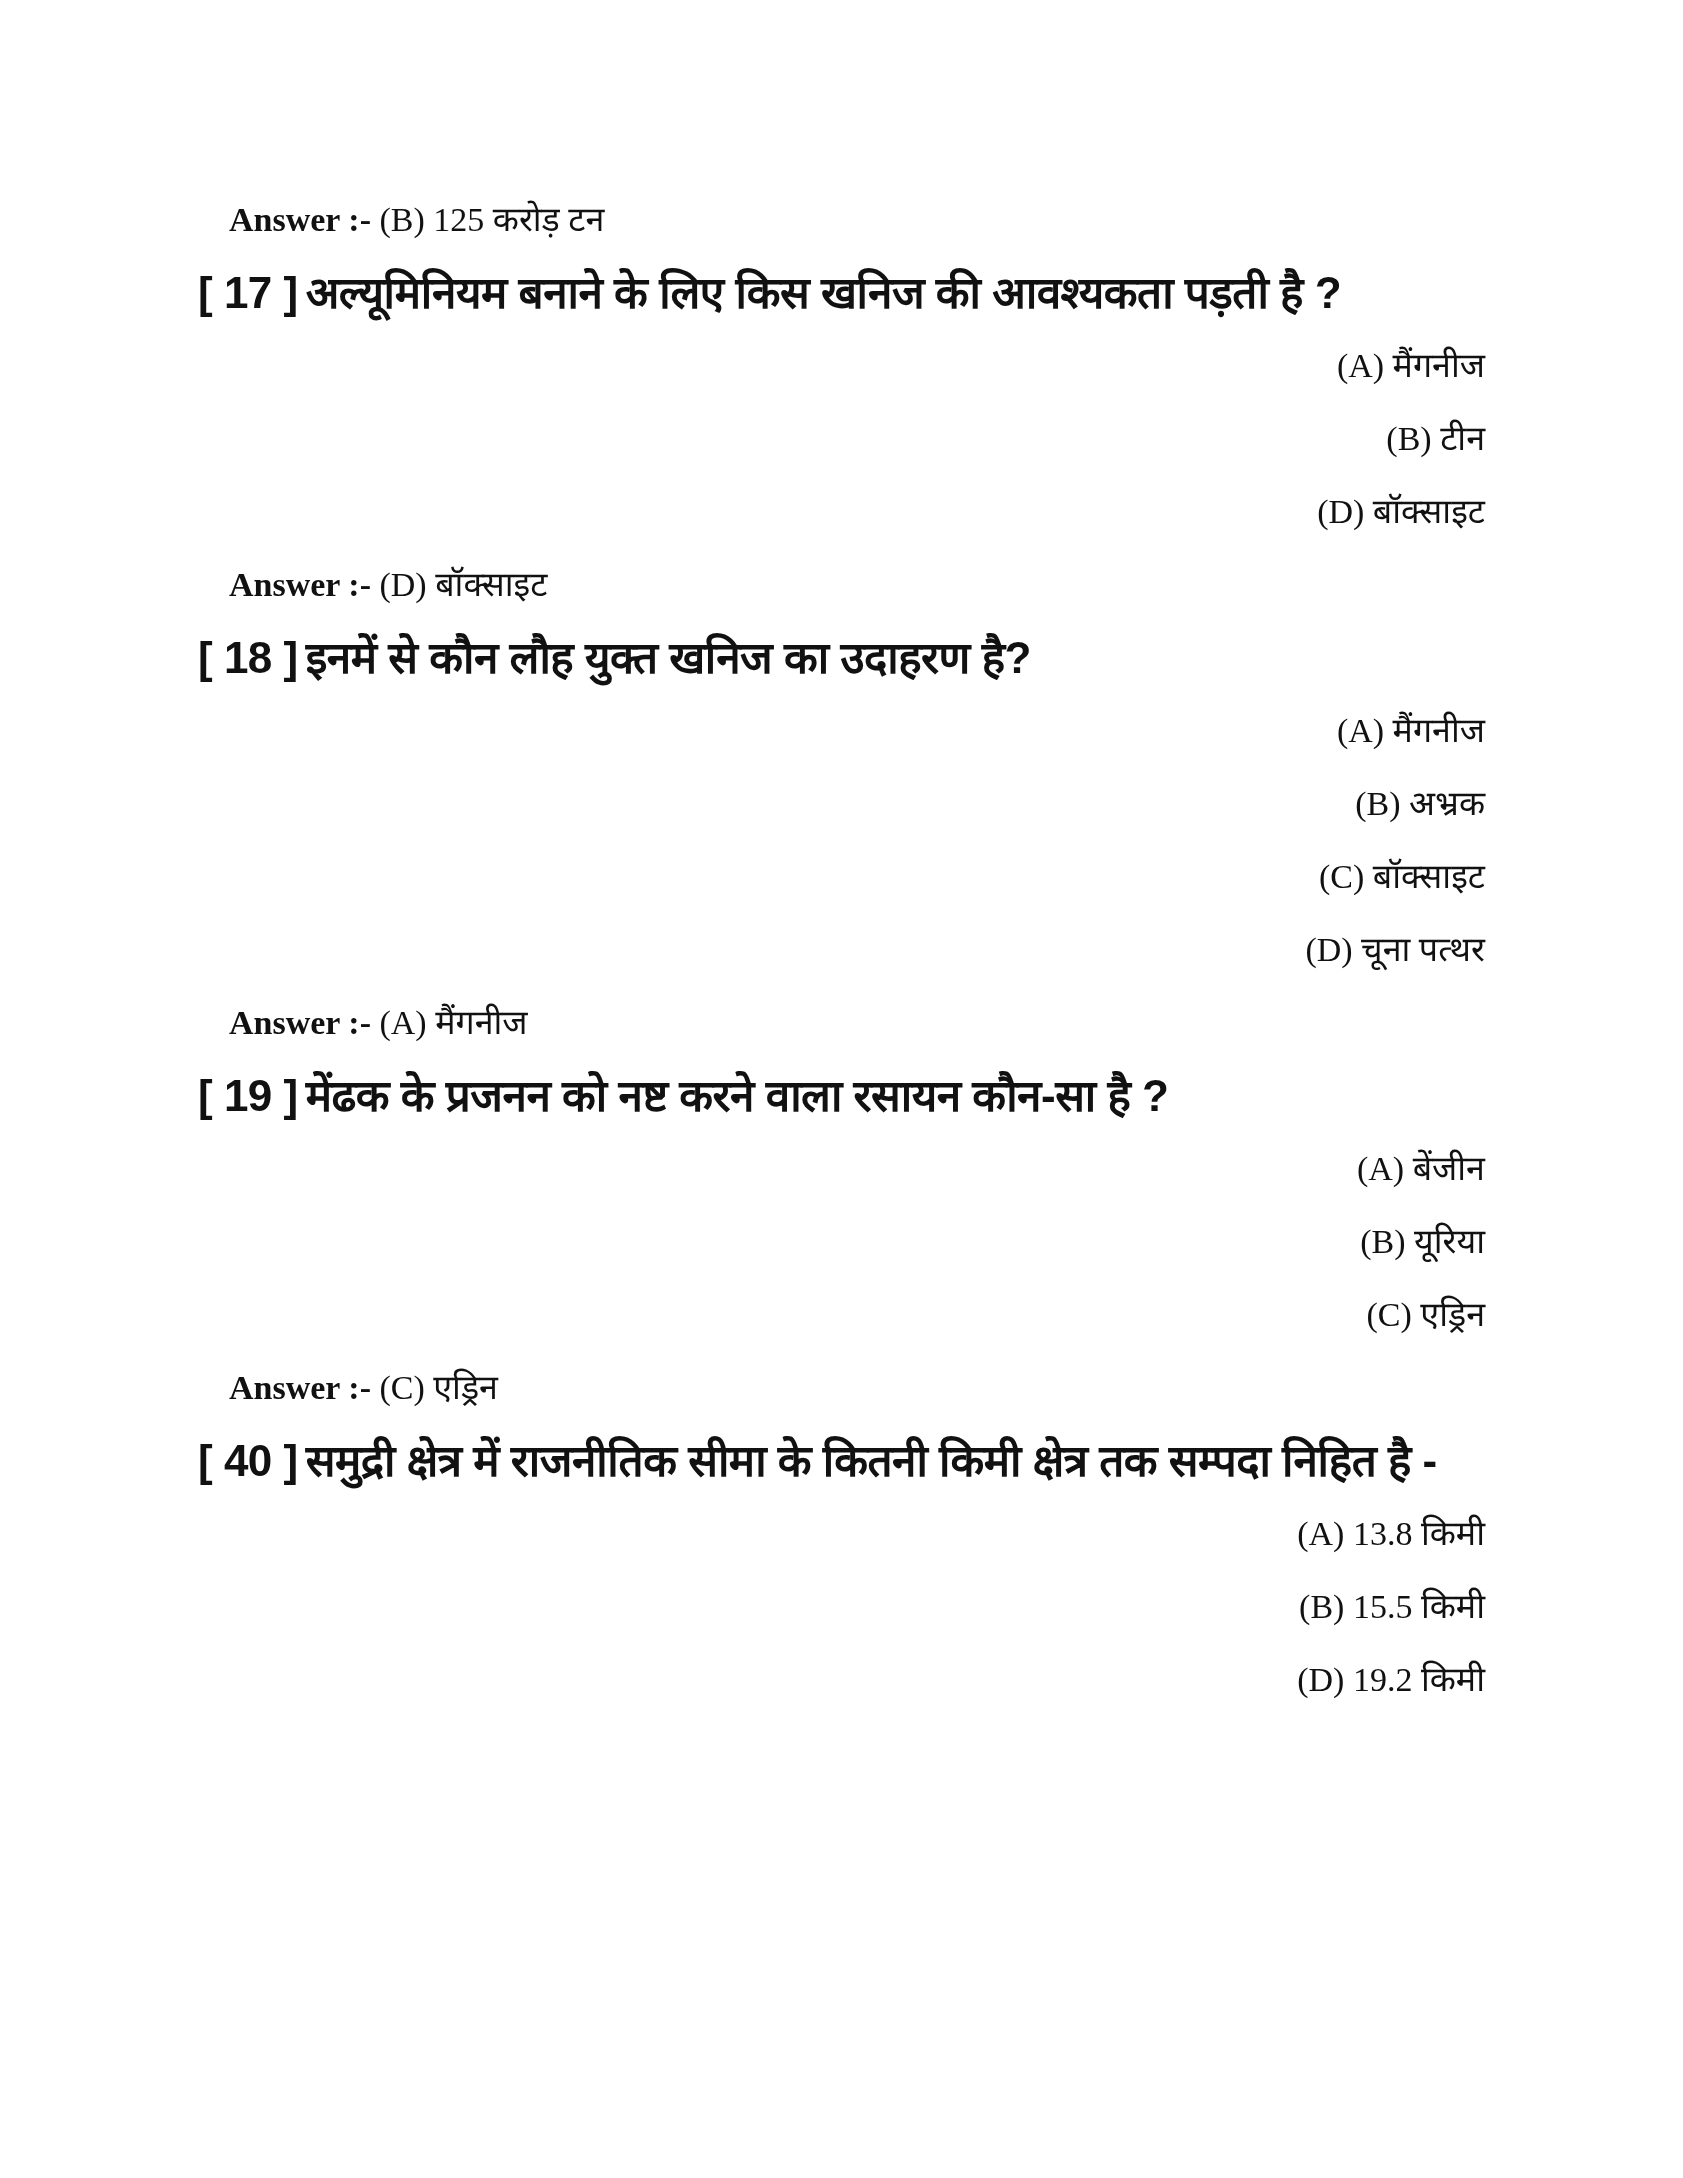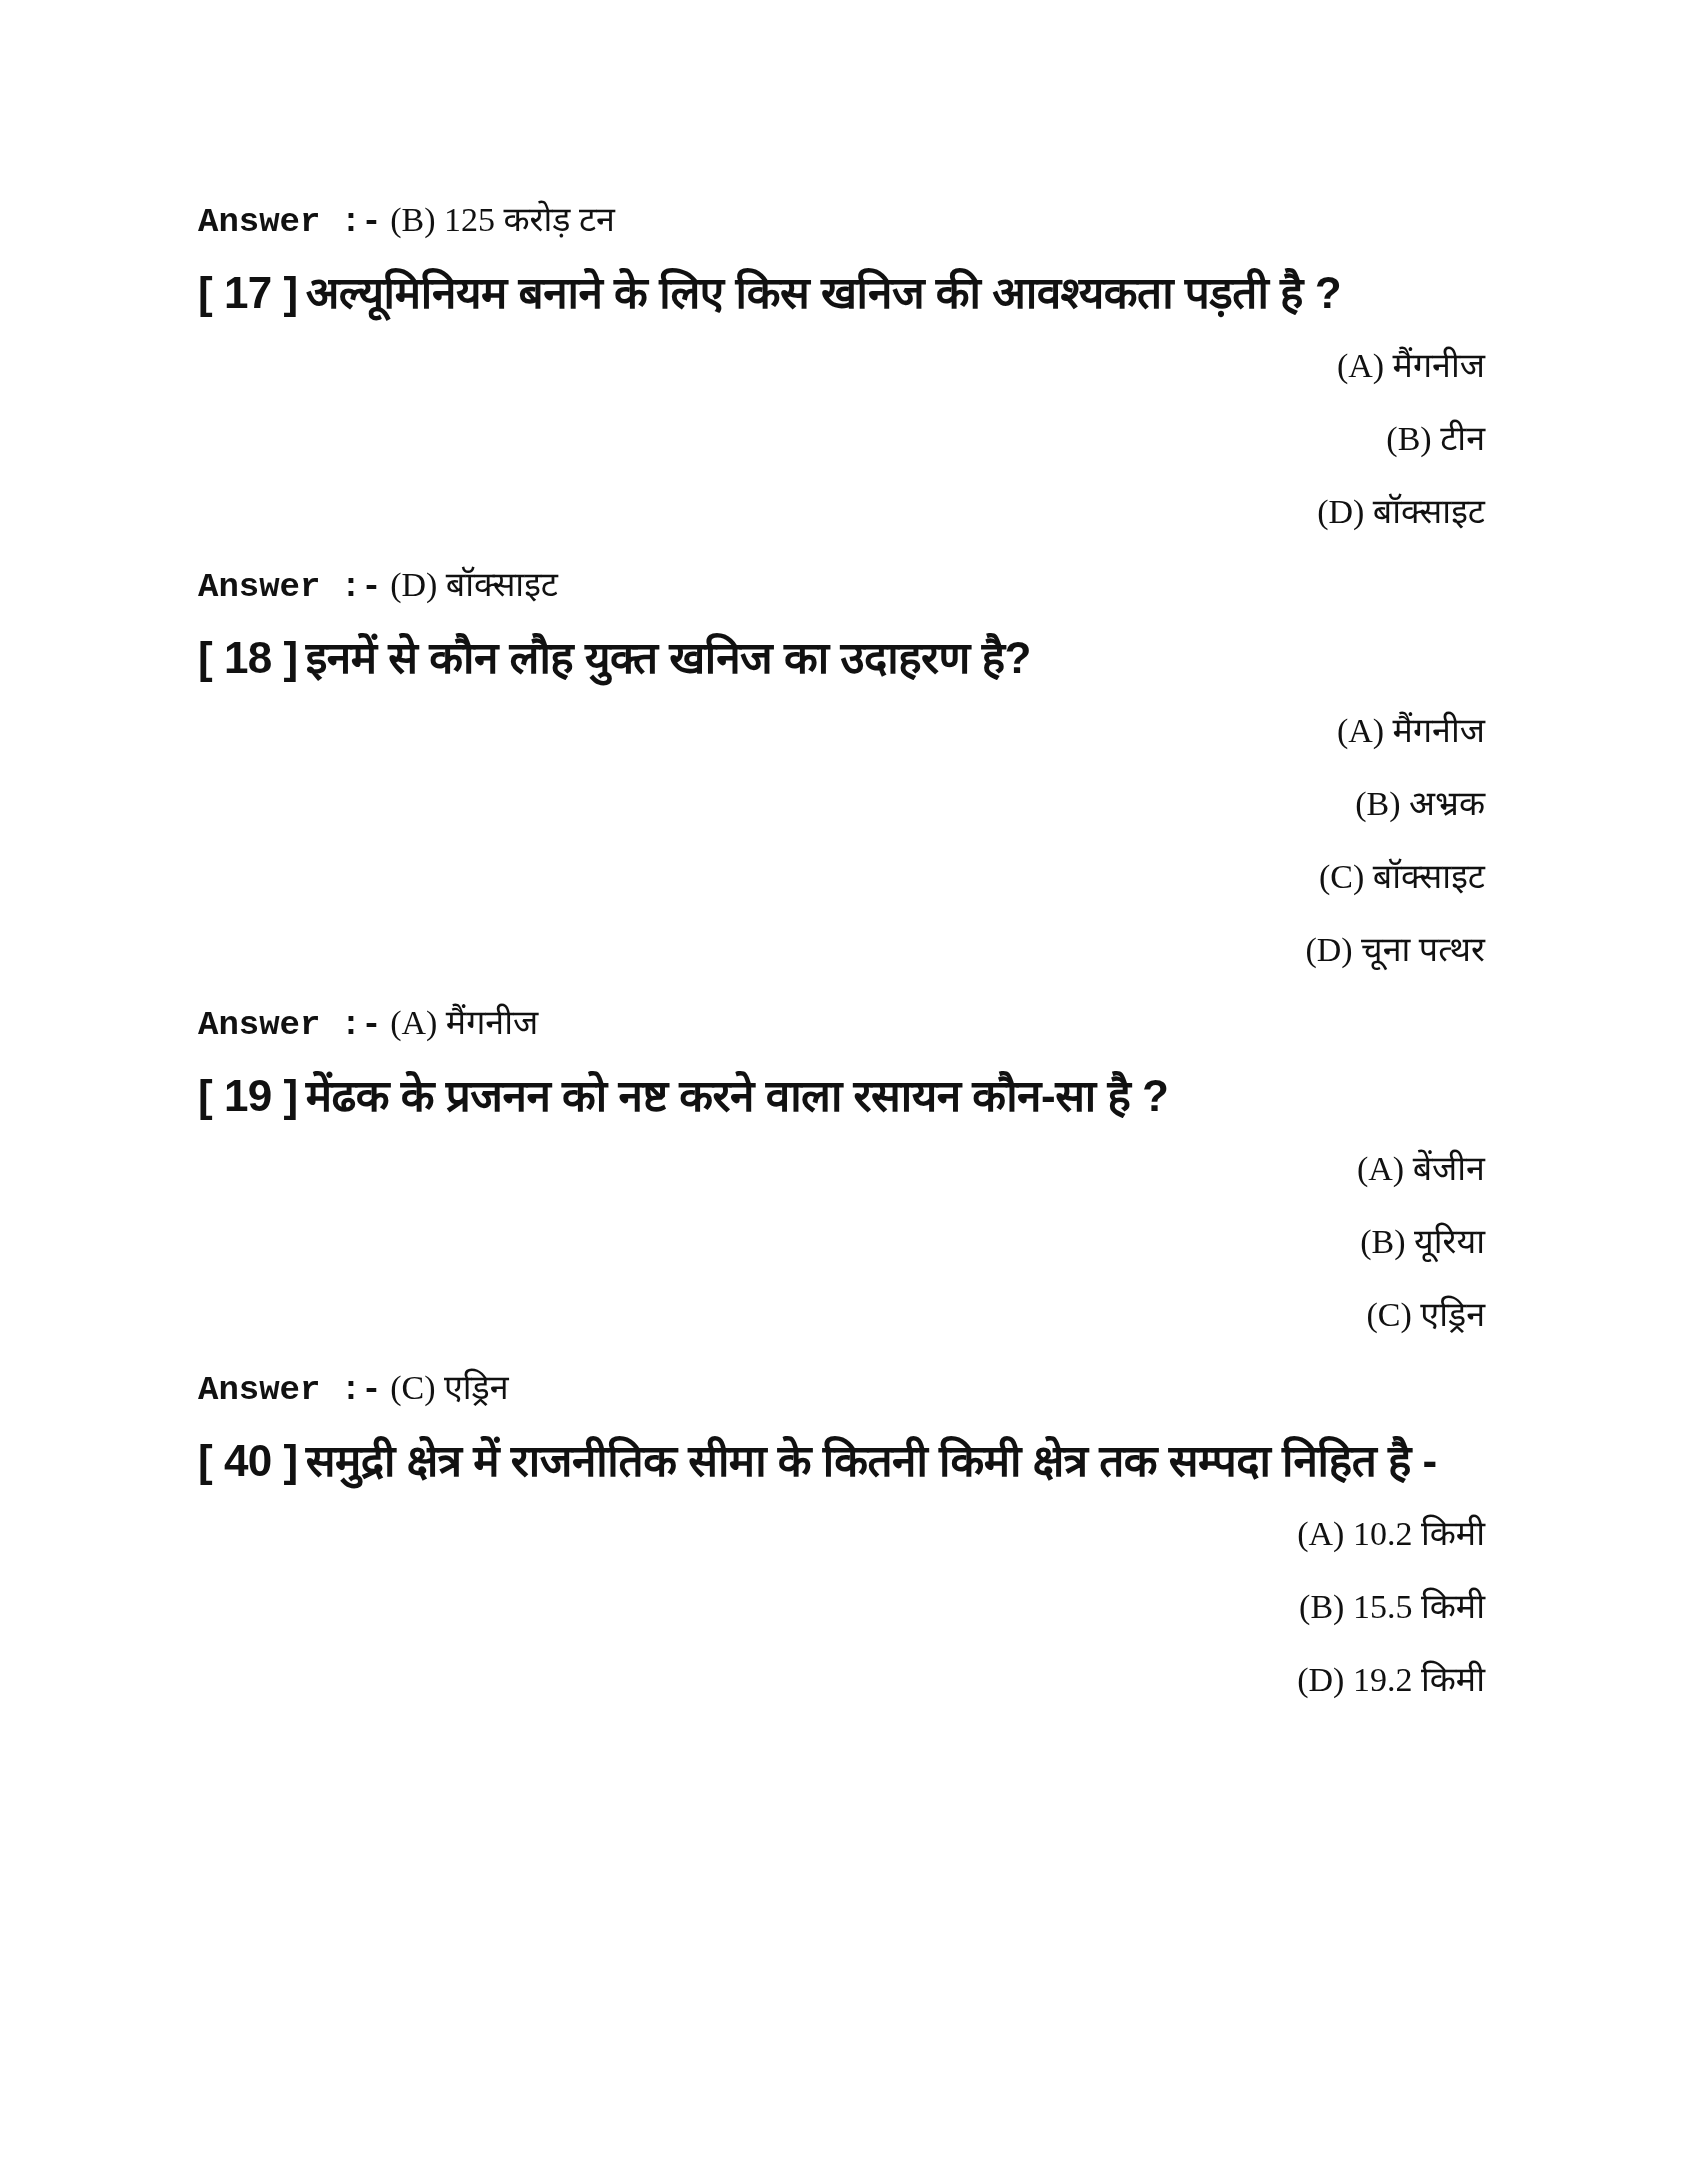--- a/index.html
+++ b/index.html
@@ -2,21 +2,21 @@
 <html><head>
 <meta charset="utf-8">
 <style>
   html, body { margin: 0; padding: 0; background: #ffffff; }
   body { width: 1683px; height: 2178px; position: relative; overflow: hidden;
          font-family: "Liberation Serif", "DejaVu Serif", serif; color: #111111; }
   .page { position: absolute; left: 198px; top: 194px; width: 1287px; }
   .line { height: 73px; line-height: 51px; font-size: 34px; white-space: nowrap; }
   .q { font-family: "Liberation Sans", "DejaVu Sans", sans-serif; font-weight: bold; font-size: 44px; letter-spacing: -0.5px; }
   .opt { font-family: "Liberation Serif", "DejaVu Serif", serif; text-align: right; }
-  .ans-label { font-weight: bold; font-family: Liberation Mono, monospace; }
+  .ans-label { font-weight: bold; font-family: Liberation Serif, serif; margin-left: 31px; }
   .num { margin-right: 8px; }
 </style>
 </head>
 <body>
 
 <div class="page">
 
   <div class="line">
     <span class="ans-label">Answer :-</span>
     <span>(B)</span>
@@ -56,18 +56,18 @@
   <div class="line opt"><span>(C)</span> <span>एड्रिन</span></div>
   <div class="line">
     <span class="ans-label">Answer :-</span>
     <span>(C)</span>
     <span>एड्रिन</span>
   </div>
 
   <div class="line q">
     <span class="num">[ 40 ]</span><span>समुद्री क्षेत्र में राजनीतिक सीमा के कितनी किमी क्षेत्र तक सम्पदा निहित है -</span>
   </div>
-  <div class="line opt"><span>(A)</span> <span>10.2 किमी</span></div>
+  <div class="line opt"><span>(A)</span> <span>13.8 किमी</span></div>
   <div class="line opt"><span>(B)</span> <span>15.5 किमी</span></div>
   <div class="line opt"><span>(D)</span> <span>19.2 किमी</span></div>
 
 </div>
 
 
 </body></html>

